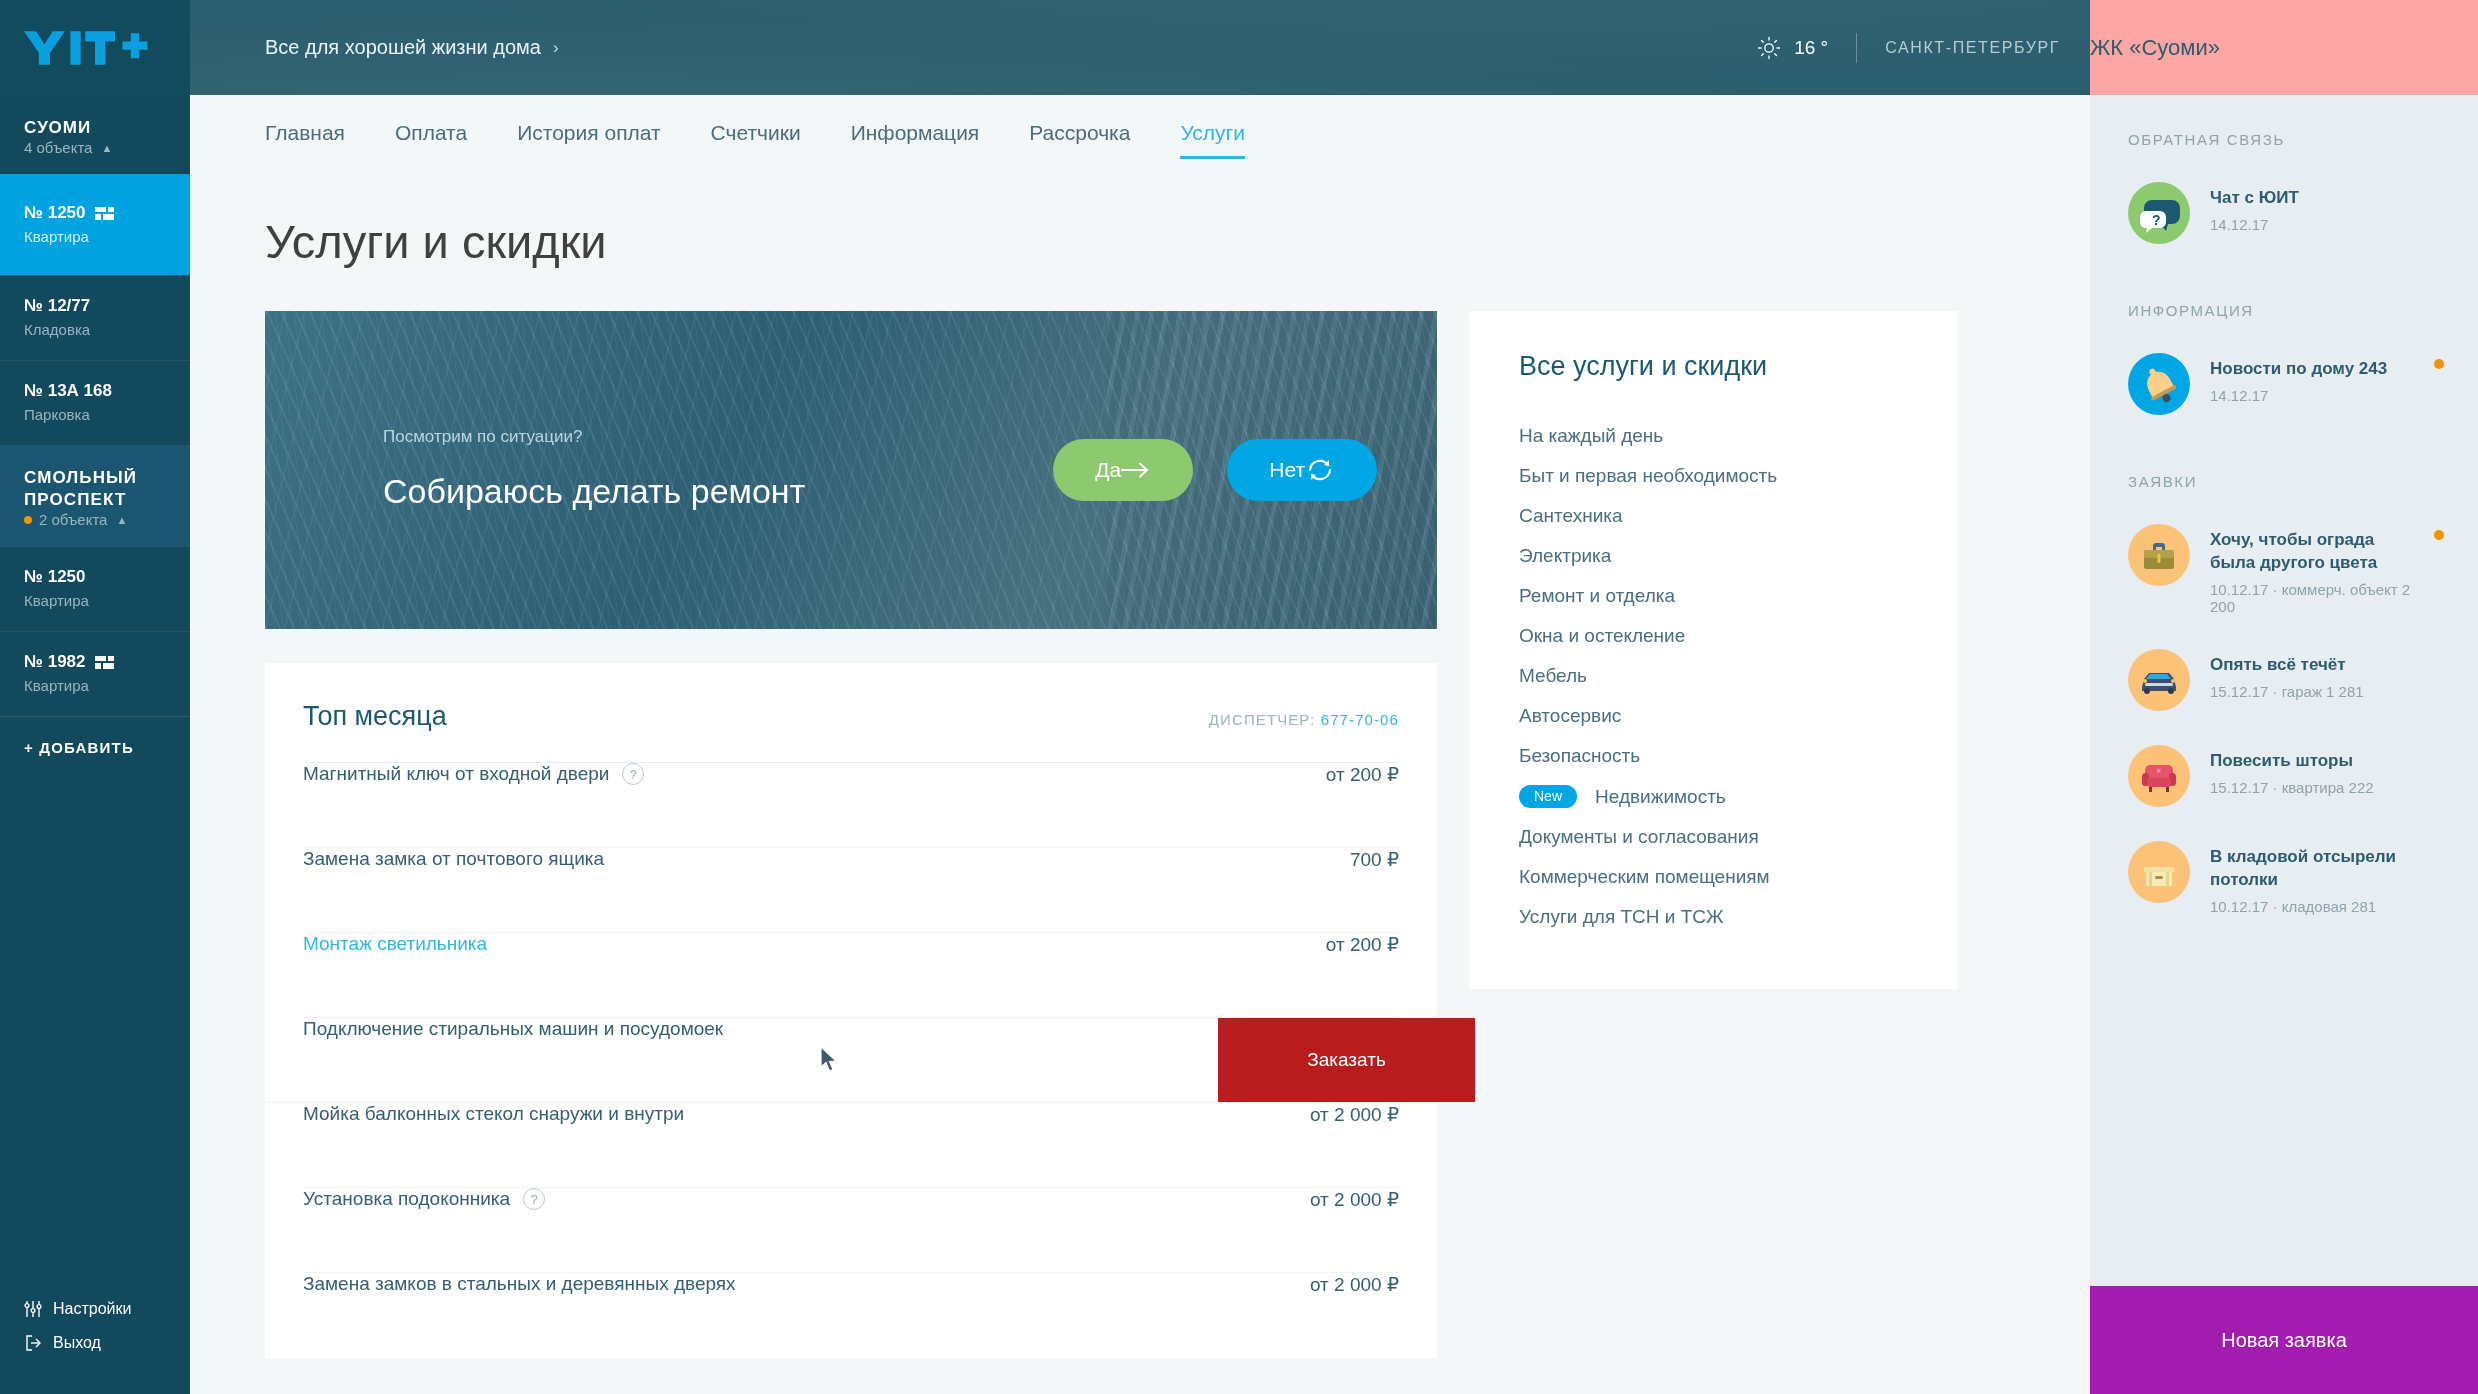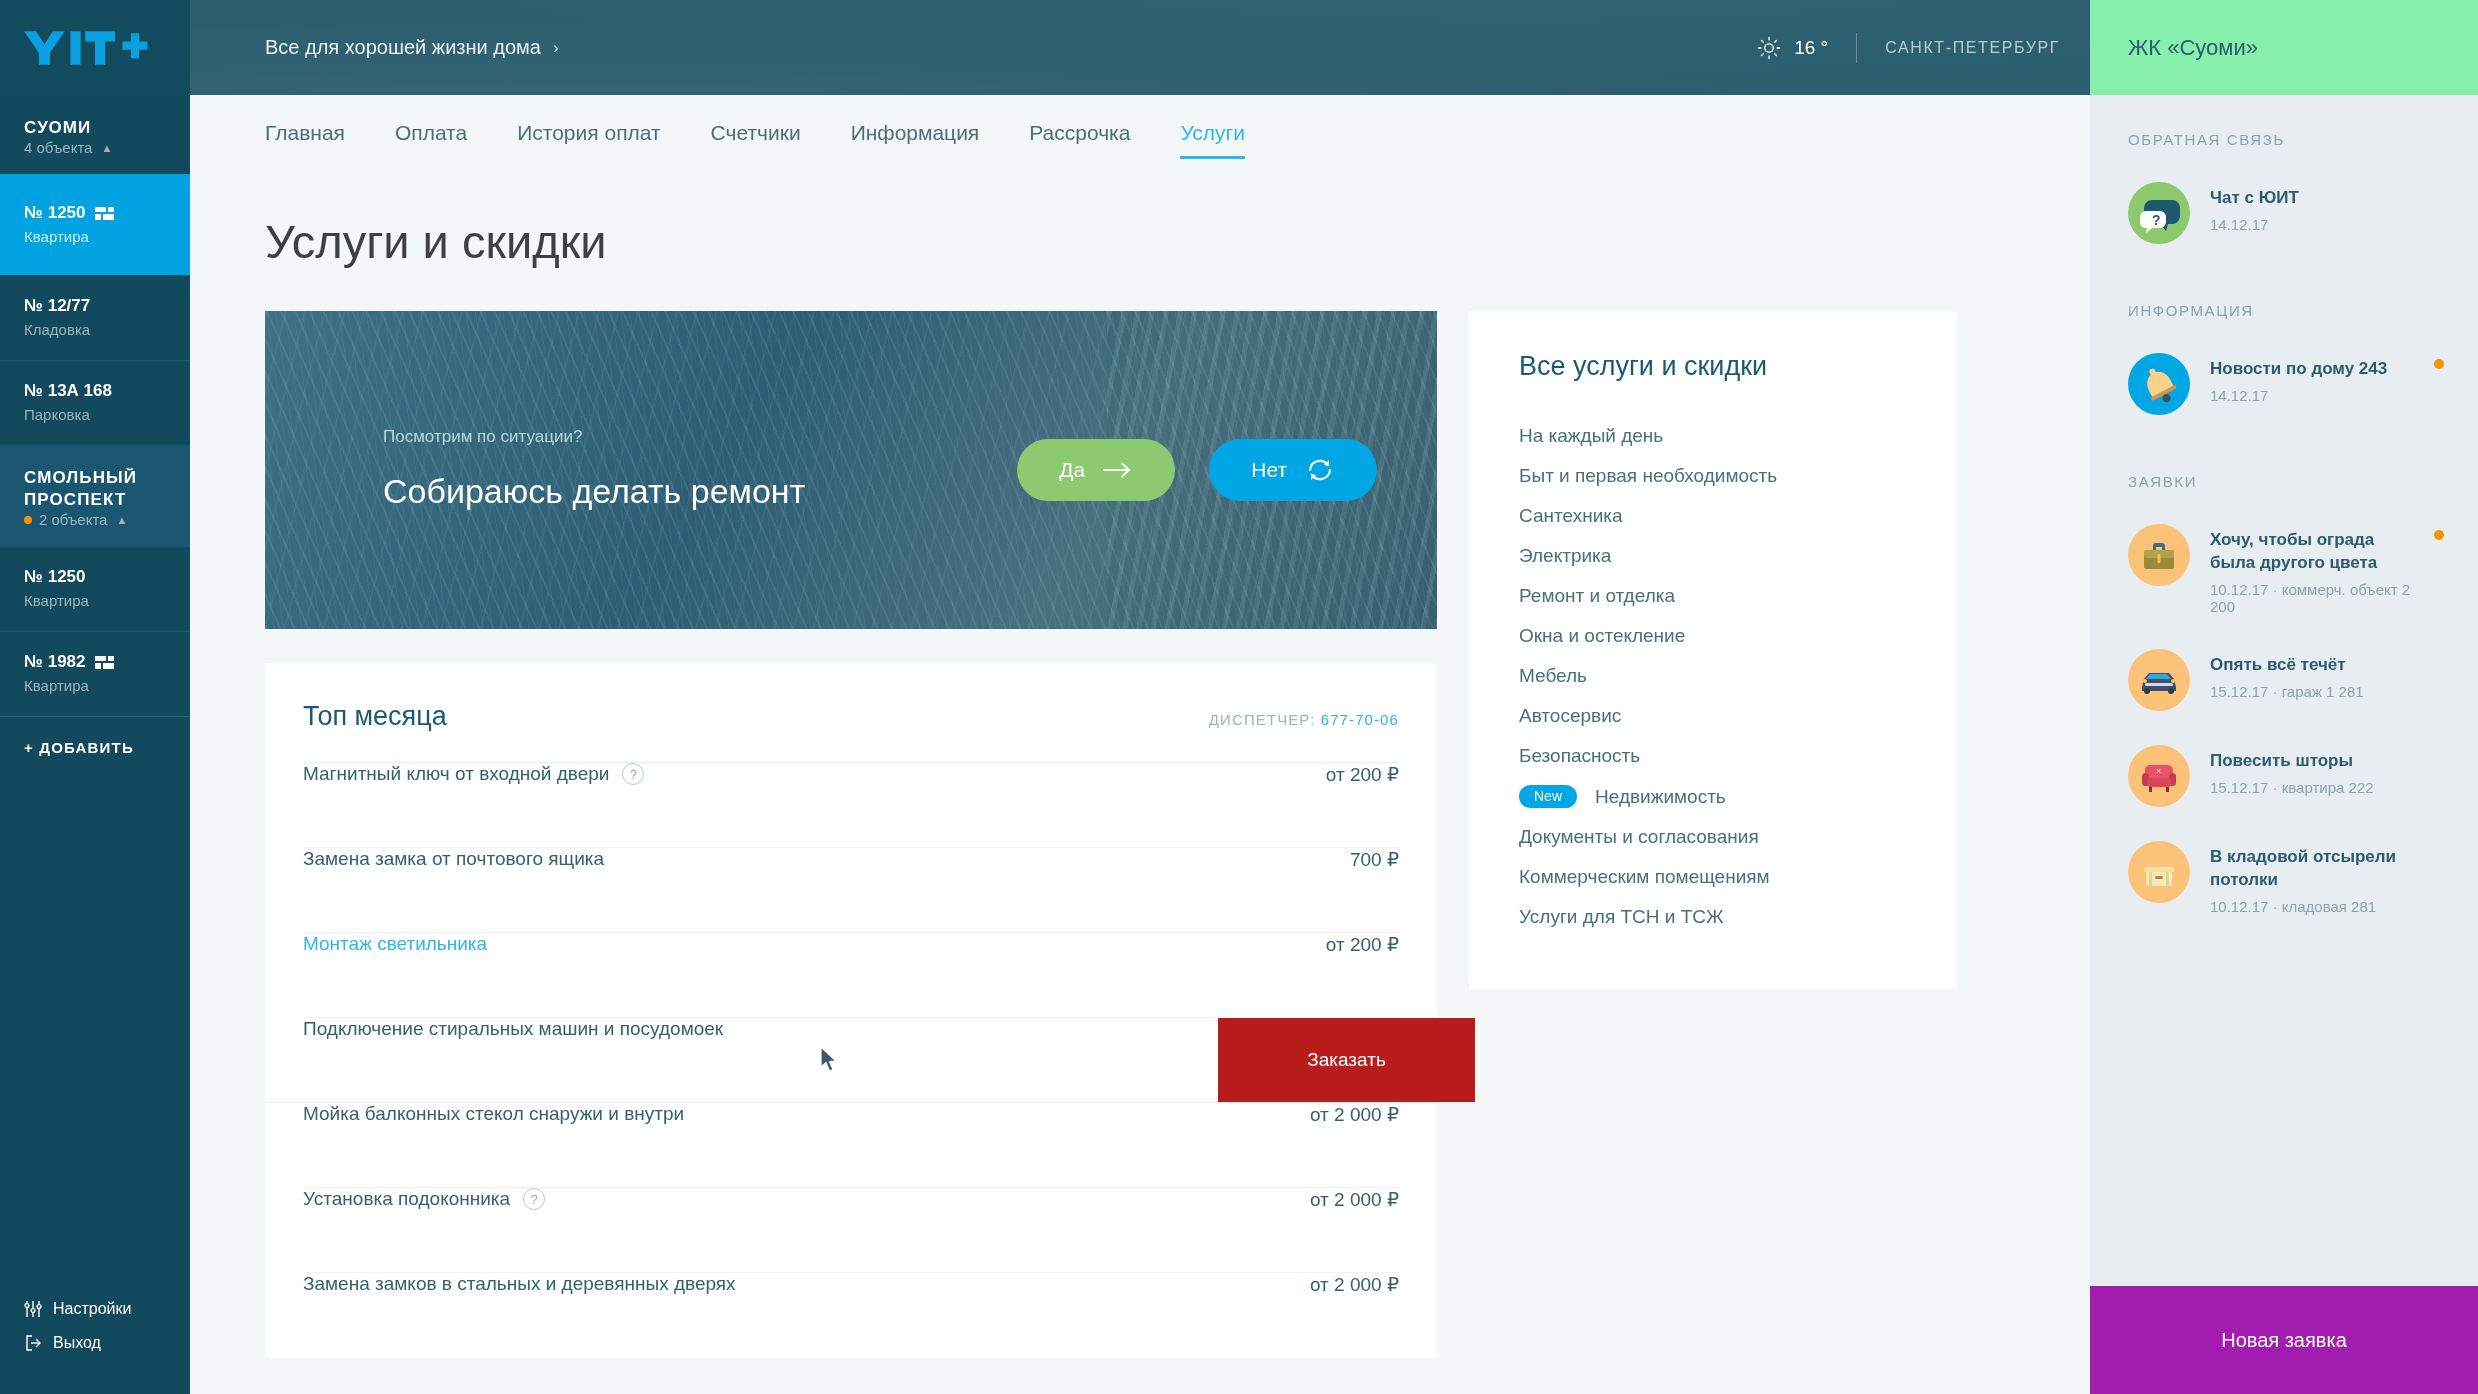--- a/index.html
+++ b/index.html
@@ -113,21 +113,21 @@
     content: ""; position: absolute; right: 0; top: 0; bottom: 0; width: 330px;
     background: repeating-linear-gradient(100deg, rgba(255,255,255,0.07) 0px, rgba(255,255,255,0.07) 5px, rgba(0,0,0,0.05) 5px, rgba(0,0,0,0.05) 14px);
     opacity: 0.8;
   }
   .hero-inner { position: relative; z-index: 2; }
   .hero-kicker { font-size: 17px; color: #bdd6de; margin-bottom: 22px; }
   .hero-title { font-size: 34px; color: #fff; line-height: 44px; max-width: 430px; }
   .hero-actions { position: relative; z-index: 2; margin-left: auto; display: flex; gap: 34px; }
   .pill {
     border: none; border-radius: 40px; height: 62px; padding: 0 42px;
-    display: flex; align-items: center; gap: 18px;
+    display: flex; align-items: center; 
     font-size: 21px; color: #fff; cursor: pointer;
     font-family: inherit;
   }
   .pill.yes { background: #8cc96f; }
   .pill.no { background: #00a7e4; }
 
   
   .card { background: #fff; }
   .svc-card { margin-top: 34px; padding: 0 38px; }
   .svc-head { display: flex; align-items: baseline; padding: 38px 0 30px 0; border-bottom: 1px solid #e8edef; }
@@ -166,21 +166,21 @@
   .new-badge {
     background: #00a7e4; color: #fff; border-radius: 14px; font-size: 14px;
     padding: 4px 15px 5px 15px; line-height: 1;
   }
 
   
   .rpanel {
     width: 388px; flex: 0 0 388px; background: #e7edf0; position: relative;
     display: flex; flex-direction: column;
   }
-  .rp-head { height: 95px; background: #86efac; display: flex; align-items: center; padding-left: 38px; }
+  .rp-head { height: 95px; background: #fca5a5; display: flex; align-items: center; }
   .rp-head h2 { font-size: 22px; font-weight: normal; color: #2c5c6e; }
   .rp-body { flex: 1 1 auto; padding: 0 30px 0 38px; overflow: hidden; }
   .rp-section-title {
     font-size: 15px; letter-spacing: 1.6px; color: #8ea3ad; margin: 36px 0 22px 0;
   }
   .rp-item { display: flex; align-items: flex-start; gap: 20px; padding: 12px 0 22px 0; cursor: pointer; position: relative; }
   .avatar { width: 62px; height: 62px; border-radius: 50%; flex: 0 0 62px; position: relative; overflow: hidden; }
   .av-green { background: #8cc96f; }
   .av-blue { background: #00a7e4; }
   .av-orange { background: #fcc278; }

